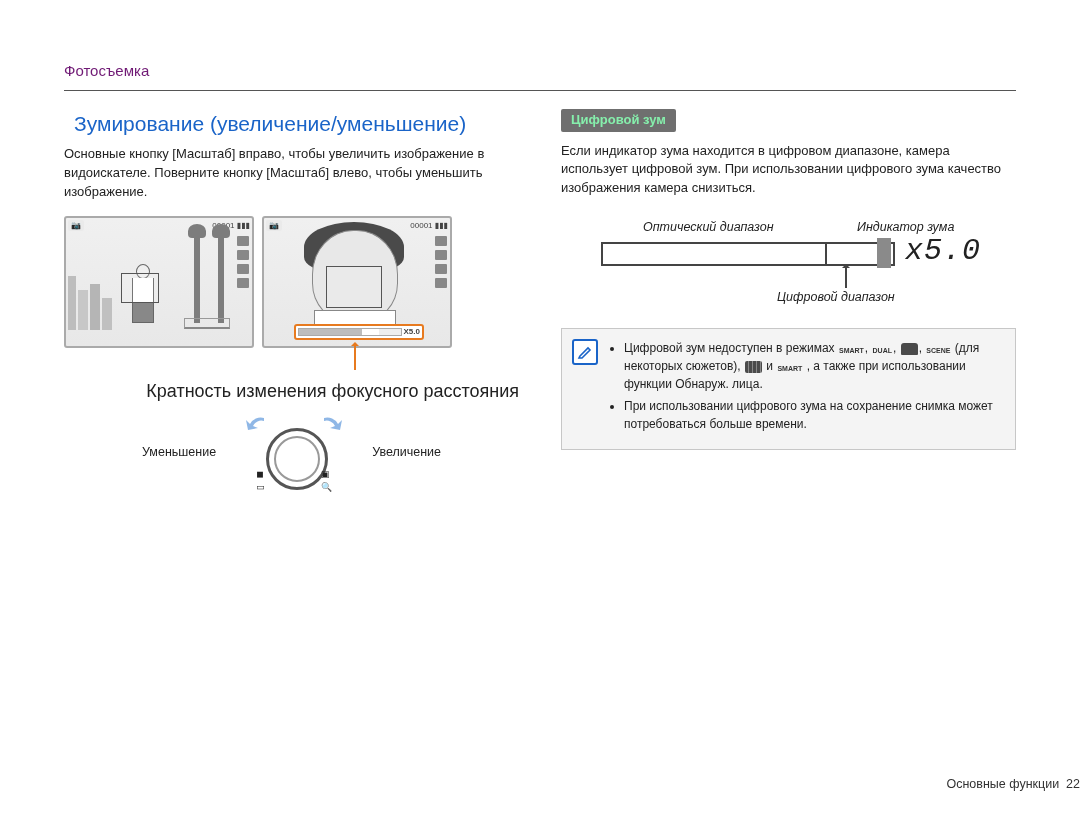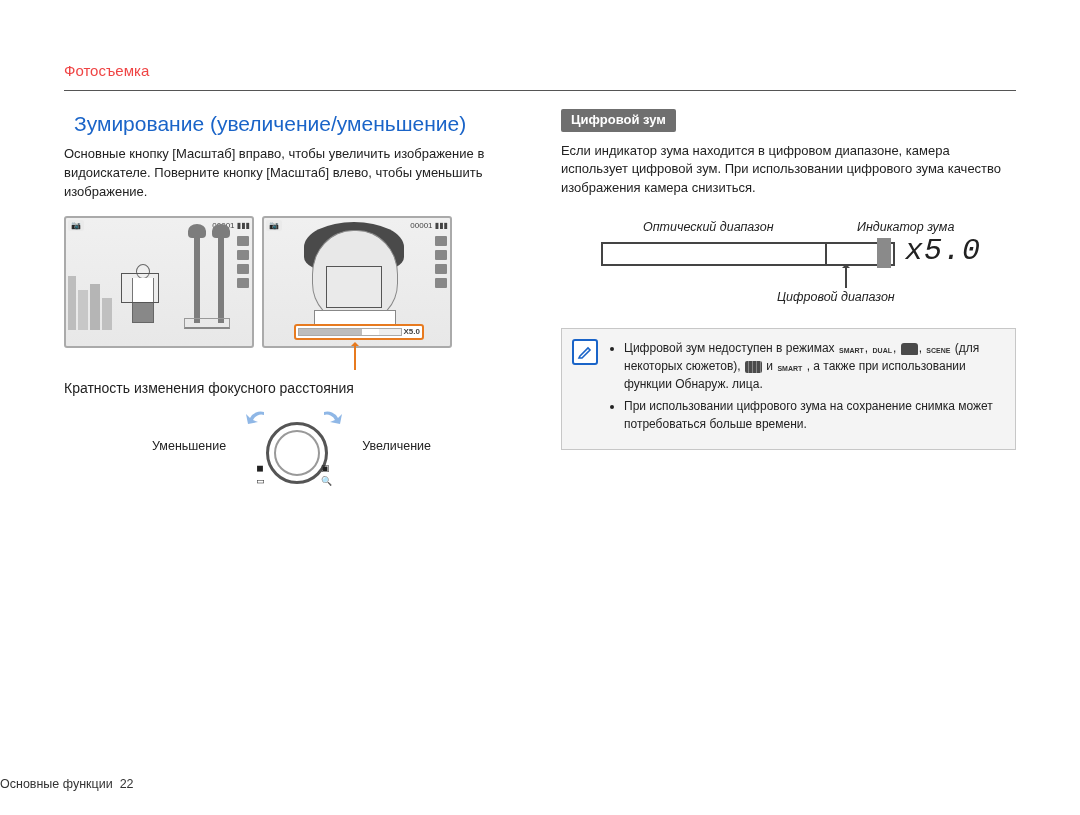--- a/index.html
+++ b/index.html
@@ -12,21 +12,21 @@
     line-height: 1.45;
   }
   .page {
     width: 1080px;
     height: 815px;
     position: relative;
     box-sizing: border-box;
     padding: 60px 64px 30px 64px;
   }
   .header {
-    color: #ef4444;
+    color: #701a75;
     font-size: 15px;
     padding-bottom: 8px;
     border-bottom: 1px solid #555;
     margin-bottom: 18px;
   }
   .columns {
     display: flex;
     gap: 42px;
   }
   .col {
@@ -152,24 +152,24 @@
   .pointer-down {
     position: absolute;
     width: 2px; height: 26px; background: #e77a1f;
   }
   .pointer-down:after {
     content:''; position:absolute; left:-3px; top:-6px;
     border:4px solid transparent; border-bottom-color:#e77a1f;
   }
 
   .zoom-desc {
-    text-align: left; font-size: 14px; margin-top: 30px;
+    text-align: right; font-size: 18px; margin-top: 30px;
   }
   .dial-row {
-    display:flex; align-items:center; justify-content:center; gap: 18px;
+    display:flex; align-items:center; justify-content:center; gap: 28px;
     margin-top: 10px;
   }
   .dial-label { font-size: 12.5px; }
   .dial-wrap { position:relative; width:100px; height:76px; }
   .dial {
     position:absolute; left:22px; top:14px;
     width:56px; height:56px; border:3px solid #555; border-radius:50%;
   }
   .dial:after{
     content:''; position:absolute; inset:5px; border:2px solid #999; border-radius:50%;
@@ -182,21 +182,21 @@
   .arrow.right { right:0; top:0; }
   .dial-sub {
     position:absolute; font-size:9px; color:#222;
   }
   .dial-sub.l { left:12px; bottom:-4px; }
   .dial-sub.r { right:12px; bottom:-4px; }
 
   
   .pill-header {
     display:inline-block;
-    background:#6f6f6f; color:#ffffff;
+    background:#6f6f6f; color:#86efac;
     padding:2px 10px; border-radius: 2px;
     font-size: 13px; font-weight: 700;
     margin-bottom: 6px;
   }
   .zoom-ind-wrap {
     position: relative;
     width: 380px; height: 90px;
     margin: 12px 0 10px 40px;
     font-style: italic;
   }
@@ -242,21 +242,21 @@
   }
   .mode-ic.hand { border-radius:3px 3px 1px 1px; }
   .mode-ic.film { background: repeating-linear-gradient(90deg,#4a4a4a 0 3px,#888 3px 4px); }
   .mode-tx {
     display:inline-block; font-size:7px; font-weight:700; color:#333; margin:0 1px;
     transform: translateY(1px);
   }
 
   .footer {
     position:absolute; left:0; right:0; bottom:22px;
-    text-align:left; font-size:12.5px; color:#333;
+    text-align:right; font-size:12.5px; color:#333;
   }
 </style>
 </head>
 <body>
 
 <div class="page">
 
   <div class="header">Фотосъемка</div>
 
   <div class="columns">

